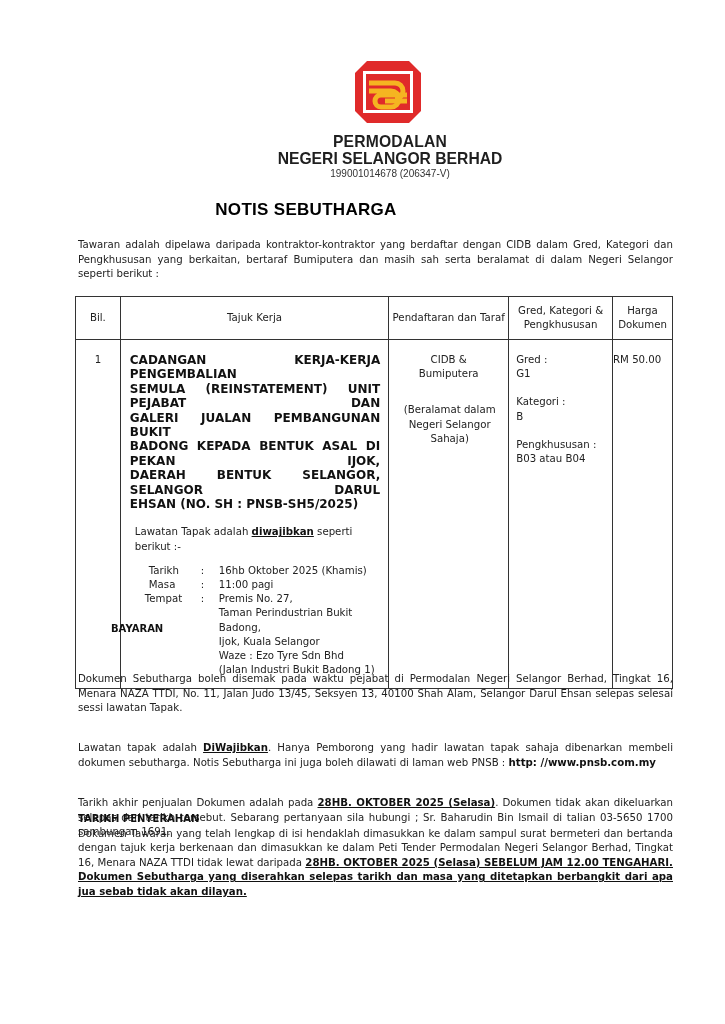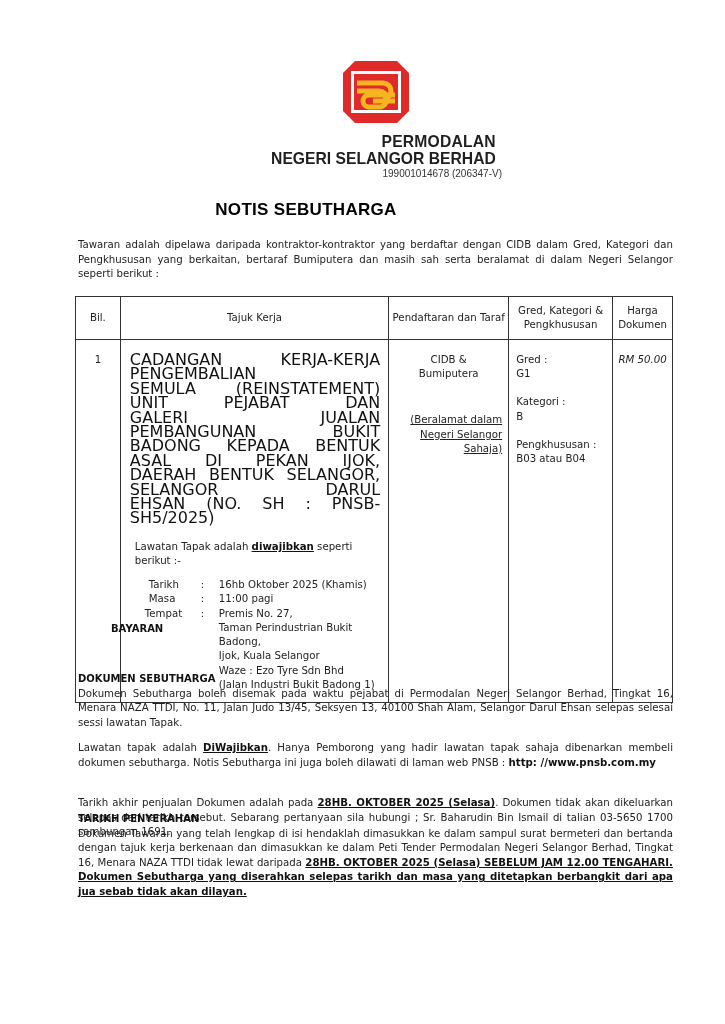--- a/index.html
+++ b/index.html
@@ -1,18 +1,18 @@
 <!DOCTYPE html>
 <html><head>
 <meta charset="utf-8">
 <style>
   html, body { margin: 0; padding: 0; background: #ffffff; }
   body { width: 725px; height: 1024px; position: relative; overflow: hidden;
          font-family: "DejaVu Sans", sans-serif; color: #1a1a1a; }
-  .logo { position: absolute; left: 254px; top: 28px; width: 248px; height: 150px; text-align: right; }
+  .logo { position: absolute; left: 266px; top: 28px; width: 248px; height: 150px; text-align: center; }
   .logo-mark { position: absolute; left: 89px; top: 33px; width: 66px; height: 62px; }
   .logo-line1 { position: absolute; left: 0; right: 0; top: 104px; font-family: "Liberation Sans", sans-serif;
                 font-weight: bold; font-size: 16.5px; letter-spacing: 0.2px; color: #1f1f1f; transform: scaleX(0.95); }
   .logo-line2 { position: absolute; left: 0; right: 0; top: 121px; font-family: "Liberation Sans", sans-serif;
                 font-weight: bold; font-size: 16.5px; color: #1f1f1f; transform: scaleX(0.95); white-space: nowrap; }
   .logo-reg { position: absolute; left: 0; right: 0; top: 140px; font-family: "Liberation Sans", sans-serif;
               font-size: 10px; color: #333; }
   .title { position: absolute; left: 0; width: 612px; top: 200px; text-align: center;
            font-family: "Liberation Sans", sans-serif; font-weight: bold; font-size: 17px; letter-spacing: 0.3px; color: #000; }
   .para { position: absolute; left: 78px; width: 595px; font-size: 10.2px; line-height: 14.6px;
@@ -20,30 +20,30 @@
   .para b { color: #111; }
   .heading { font-weight: bold; font-size: 10px; color: #111; }
   .u { text-decoration: underline; font-weight: bold; color: #111; }
 
   table.notice { position: absolute; left: 75px; top: 296px; width: 598px; height: 311px;
                  border-collapse: collapse; font-size: 10.2px; line-height: 14.2px; color: #222; }
   table.notice td, table.notice th { border: 1.3px solid #333; vertical-align: top; padding: 0; }
   table.notice th { font-weight: normal; text-align: center; vertical-align: middle; height: 42px; }
   .c1 { width: 45px; } .c2 { width: 269px; } .c3 { width: 120px; } .c4 { width: 104px; } .c5 { width: 60px; }
   .cell-bil { text-align: center; padding-top: 13px !important; }
-  .work-title { font-weight: normal; text-align: justify; text-align-last: justify; padding: 13px 8px 0 9px;
-                font-size: 16px; line-height: 14.4px; color: #111; }
+  .work-title { font-weight: bold; text-align: justify; text-align-last: justify; padding: 13px 8px 0 9px;
+                font-size: 12px; line-height: 14.4px; color: #111; }
   .work-title .last { text-align-last: left; }
   .visit-intro { padding: 14px 8px 0 14px; }
   .visit-grid { display: grid; grid-template-columns: 52px 18px 1fr; padding: 10px 8px 10px 28px; }
   .center-cell { text-align: center; padding: 13px 6px 0 6px !important; }
-  .center-cell .note { text-align: right; padding-left: 2px; margin-top: 32px; text-decoration: underline; }
+  .center-cell .note { text-align: center; padding-left: 2px; margin-top: 22px; }
   .gred-cell { padding: 13px 4px 0 7px !important; }
   .gred-cell div.blk { margin-bottom: 14px; }
-  .price-cell { text-align: center; padding-top: 13px !important; font-style: italic; }
+  .price-cell { text-align: left; padding-top: 13px !important; }
 </style>
 </head>
 <body>
 
 <div class="logo">
   <svg class="logo-mark" viewBox="0 0 66 62">
     <polygon points="12,0 54,0 66,12 66,50 54,62 12,62 0,50 0,12" fill="#e02a2a"></polygon>
     <rect x="8" y="10" width="50" height="42" fill="#ffffff"></rect>
     <rect x="11" y="13" width="44" height="36" fill="#e02a2a"></rect>
     <path d="M14 30 H36 a8 8 0 0 1 0 16 H26 a6 6 0 0 1 0 -12 H52" fill="none" stroke="#f5b521" stroke-width="5"></path>
@@ -129,21 +129,20 @@
     <td class="price-cell">RM 50.00</td>
   </tr>
 </tbody>
   </table>
 
 <div class="para" style="top:622px;margin-left:33px;">
   <div class="heading">BAYARAN</div>
 </div>
 
 <div class="para" style="top:672px;">
-  <div class="heading">DOKUMEN SEBUTHARGA</div>
   <div>Dokumen Sebutharga boleh disemak pada waktu pejabat di Permodalan Negeri Selangor Berhad, Tingkat 16, Menara NAZA TTDI, No. 11, Jalan Judo 13/45, Seksyen 13, 40100 Shah Alam, Selangor Darul Ehsan selepas selesai sessi lawatan Tapak.</div>
 </div>
 
 <div class="para" style="top:741px;">
   <span>Lawatan tapak adalah </span><span class="u">DiWajibkan</span><span>. Hanya Pemborong yang hadir lawatan tapak sahaja dibenarkan membeli dokumen sebutharga. Notis Sebutharga ini juga boleh dilawati di laman web PNSB : </span><b>http: //www.pnsb.com.my</b>
 </div>
 
 <div class="para" style="top:796px;">
   <span>Tarikh akhir penjualan Dokumen adalah pada  </span><span class="u">28HB. OKTOBER 2025 (Selasa)</span><span>. Dokumen tidak akan dikeluarkan selepas dari tarikh tersebut. Sebarang pertanyaan sila hubungi ;  Sr. Baharudin Bin Ismail di talian 03-5650 1700 sambungan 1691.</span>
 </div>

